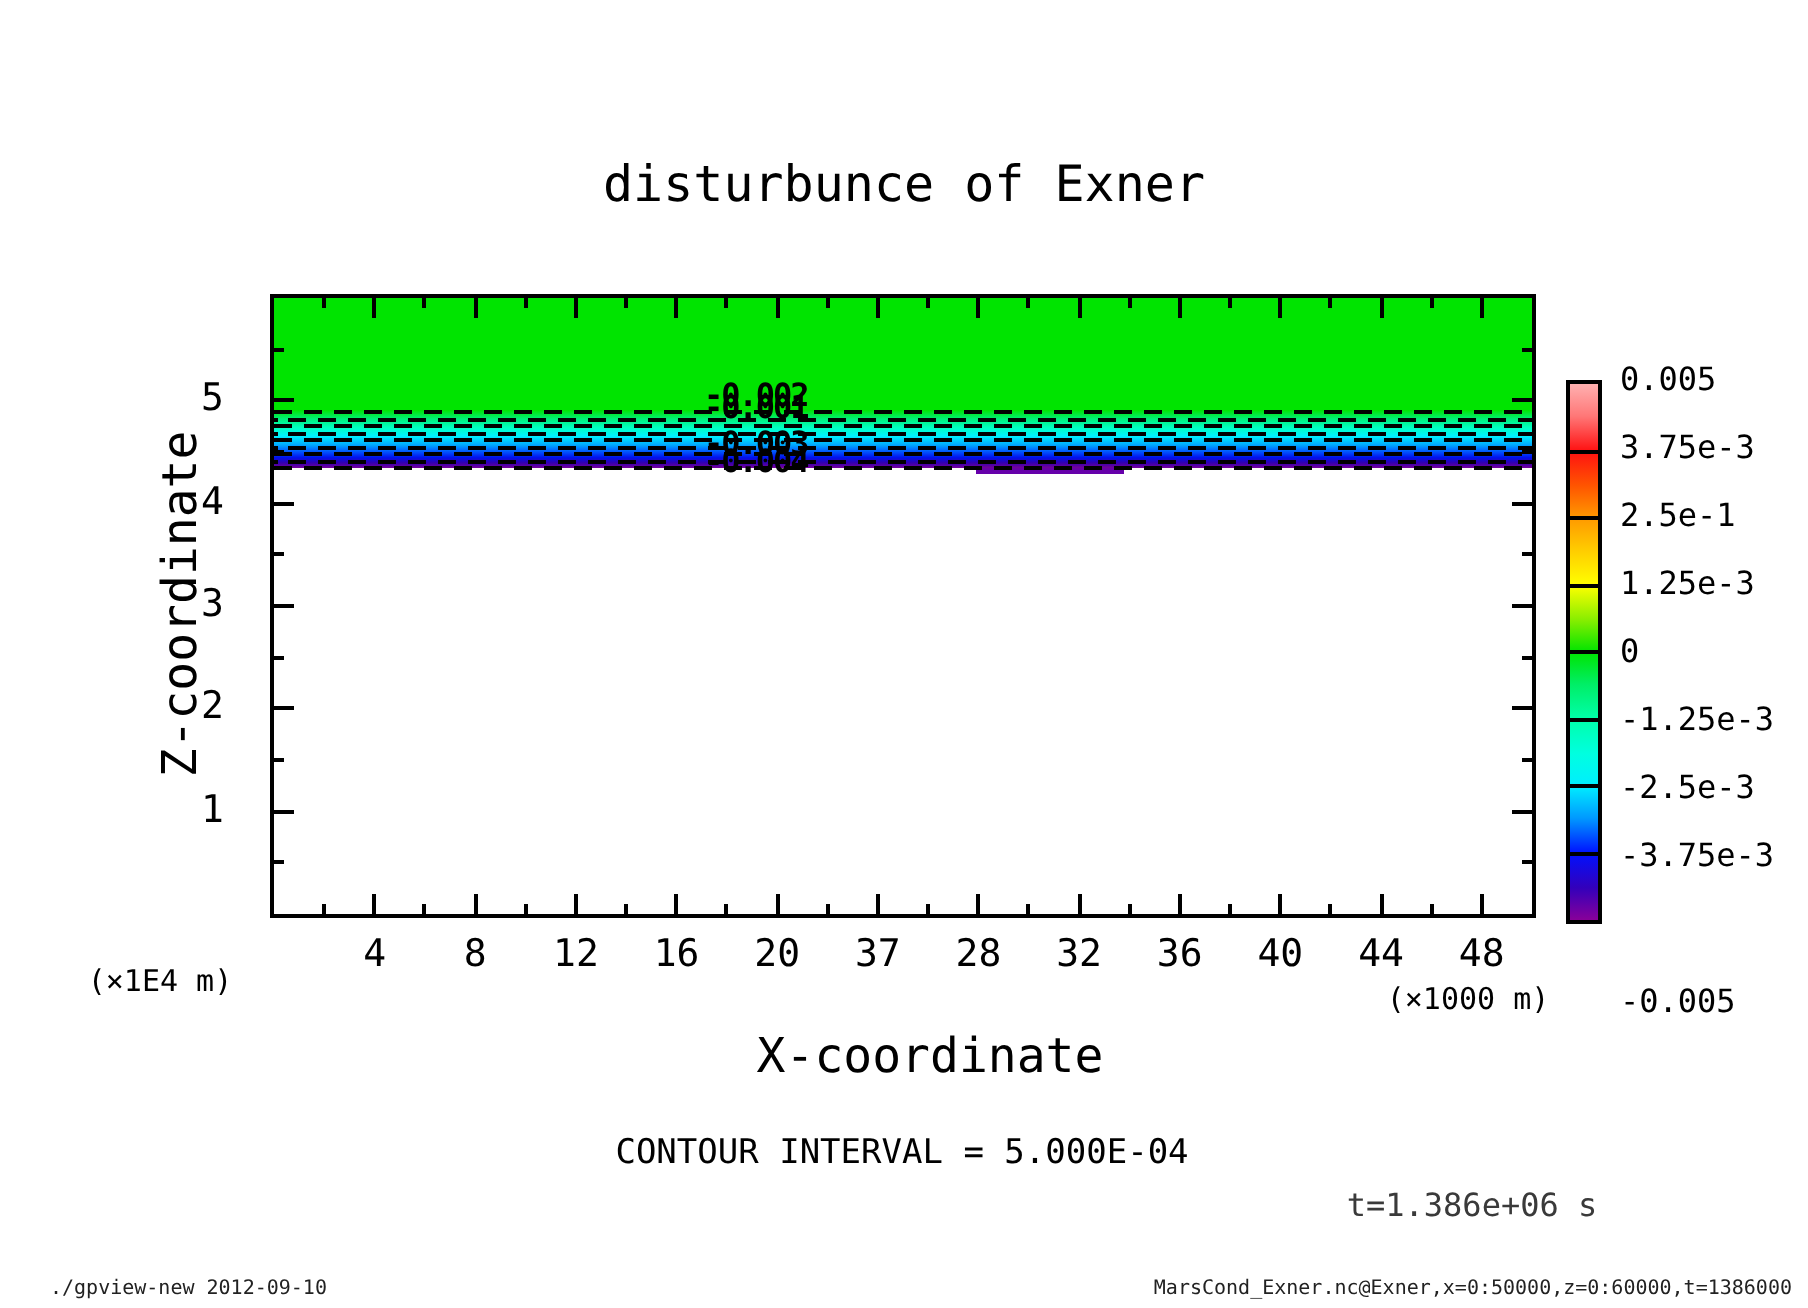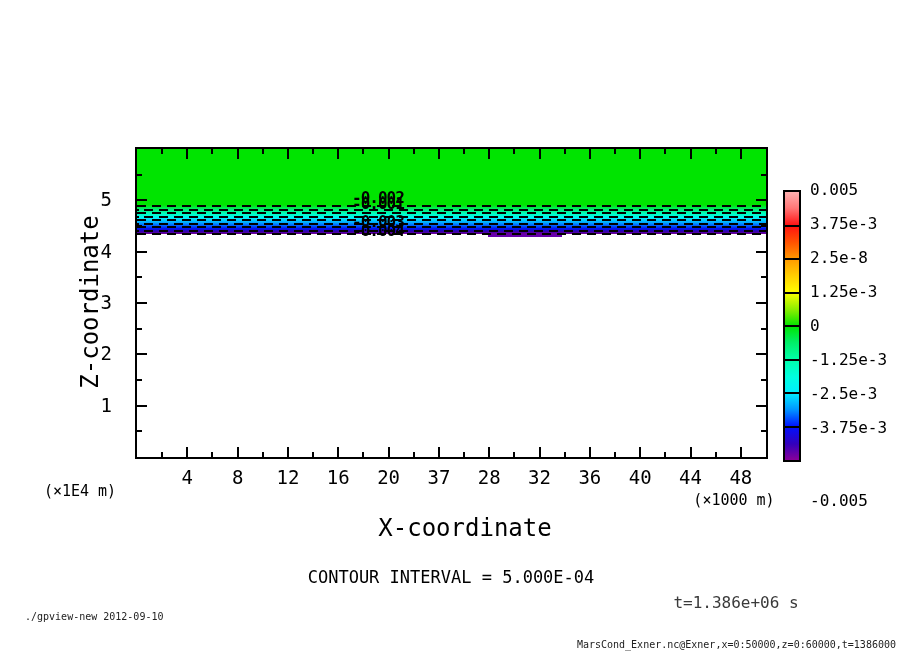--- a/index.html
+++ b/index.html
@@ -33,20 +33,21 @@
   .contour-label{position:absolute;font-size:16px;line-height:1;font-weight:bold;letter-spacing:-1px;}
   #contour-interval{font-size:17px;}
   #time-label{font-size:16px;color:#3a3a3a;}
   .footer{font-size:10px;color:#222;}
 </style>
 </head>
 <body>
 
 <div id="figure">
 
+  <div class="t center" id="title" style="left:452px;top:92px;">disturbunce of Exner</div>
 
   <div id="plot-frame">
     <div id="green-fill" style="background: rgb(0, 228, 0);"></div>
     <div id="band-fill" style="background: linear-gradient(rgb(0, 228, 0) 0%, rgb(0, 238, 119) 15%, rgb(0, 255, 192) 30%, rgb(0, 242, 255) 45%, rgb(0, 170, 255) 60%, rgb(0, 85, 255) 72%, rgb(0, 17, 238) 82%, rgb(51, 0, 176) 91%, rgb(119, 0, 153) 100%);"></div>
     <div id="purple-dip" style="background: rgb(102, 0, 170);"></div>
     <div id="dash-layer" style="position:absolute;left:0;top:0;width:629px;height:308px;">
         <div class="dash-line" style="top: 56px; background-position-x: 0px;"></div>
         <div class="dash-line" style="top: 59.5px; background-position-x: 7px;"></div>
         <div class="dash-line" style="top: 63px; background-position-x: 0px;"></div>
         <div class="dash-line" style="top: 66.5px; background-position-x: 7px;"></div>
@@ -168,28 +169,28 @@
   <div id="cb-extras">
       <div class="cb-sep" style="top: 224.5px;"></div>
       <div class="cb-sep" style="top: 258px;"></div>
       <div class="cb-sep" style="top: 291.5px;"></div>
       <div class="cb-sep" style="top: 325px;"></div>
       <div class="cb-sep" style="top: 358.5px;"></div>
       <div class="cb-sep" style="top: 392px;"></div>
       <div class="cb-sep" style="top: 425.5px;"></div>
       <div class="cb-label" style="top: 190px;">0.005</div>
       <div class="cb-label" style="top: 224px;">3.75e-3</div>
-      <div class="cb-label" style="top: 258px;">2.5e-8</div>
+      <div class="cb-label" style="top: 258px;">2.5e-1</div>
       <div class="cb-label" style="top: 292px;">1.25e-3</div>
       <div class="cb-label" style="top: 326px;">0</div>
       <div class="cb-label" style="top: 360px;">-1.25e-3</div>
       <div class="cb-label" style="top: 394px;">-2.5e-3</div>
       <div class="cb-label" style="top: 428px;">-3.75e-3</div>
       <div class="cb-label" style="top: 462px; margin-top: 39px;">-0.005</div>
     </div>
 
   <div class="t center" id="contour-interval" style="left:451px;top:577px;">CONTOUR INTERVAL = 5.000E-04</div>
   <div class="t center" id="time-label" style="left:736px;top:603px;">t=1.386e+06 s</div>
 
-  <div class="t footer" style="left:25px;top:612px;text-align:right;">./gpview-new  2012-09-10</div>
+  <div class="t footer" style="left:25px;top:640px;text-align:right;">./gpview-new  2012-09-10</div>
   <div class="t footer" style="right:8px;top:640px;padding-left:36px;">MarsCond_Exner.nc@Exner,x=0:50000,z=0:60000,t=1386000</div>
 
 </div>
 
 </body></html>

